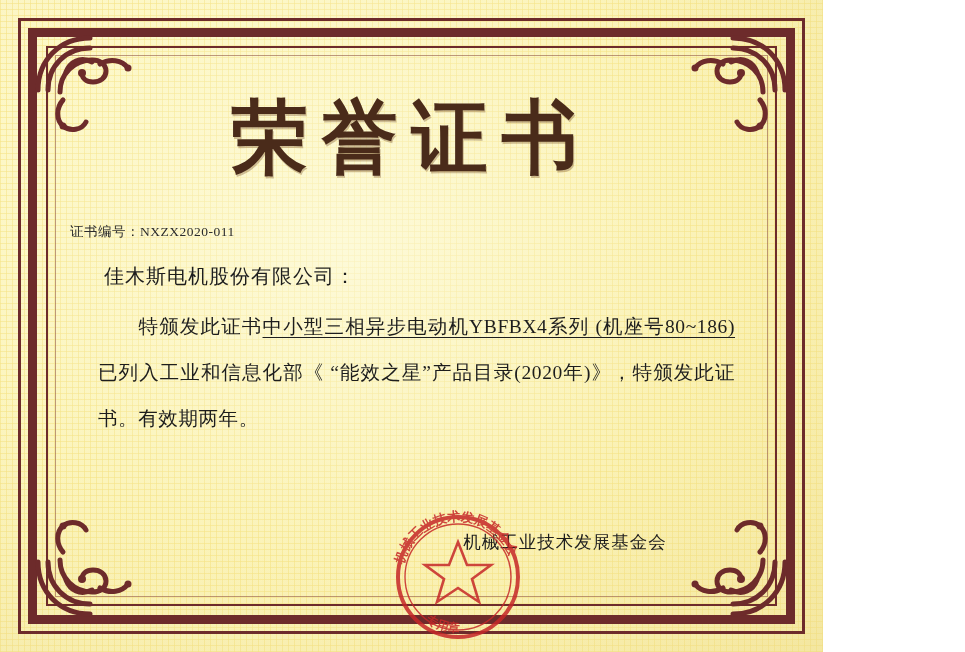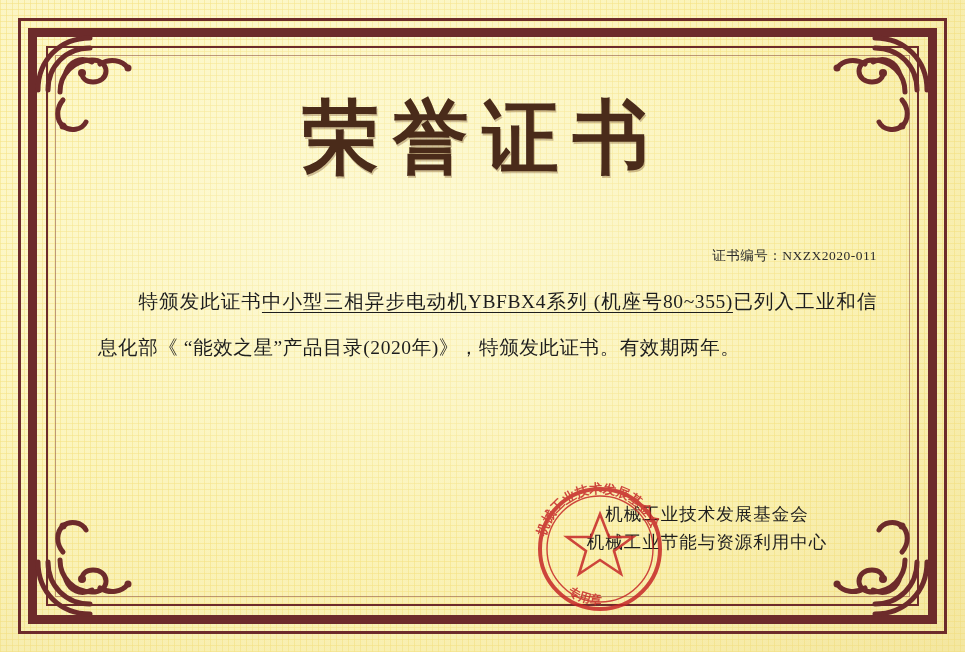--- a/index.html
+++ b/index.html
@@ -10,21 +10,21 @@
     width: 965px;
     height: 652px;
     overflow: hidden;
     background: #ffffff;
     font-family: "Liberation Serif", serif;
   }
 
   
   .cert-page {
     position: relative;
-    width: 965px;
+    width: 823px;
     height: 652px;
     box-sizing: border-box;
     background:
       repeating-linear-gradient(0deg, rgba(245,226,130,.55) 0px, rgba(245,226,130,.55) 1px, rgba(255,252,224,0) 1px, rgba(255,252,224,0) 6px),
       repeating-linear-gradient(90deg, rgba(245,226,130,.55) 0px, rgba(245,226,130,.55) 1px, rgba(255,252,224,0) 1px, rgba(255,252,224,0) 6px),
       linear-gradient(135deg, #fdf8c9 0%, #fbf4bb 40%, #f9efae 100%);
   }
   
   .paper-shade {
     position: absolute;
@@ -81,22 +81,21 @@
     font-family: "DejaVu Serif", "Liberation Serif", serif;
     font-size: 76px;
     font-weight: 700;
     letter-spacing: 14px;
     color: #4a2b1a;
     text-shadow: 1px 1px 0 rgba(120,80,40,.35);
     transform: scaleY(1.06);
   }
 
   .cert-no {
-    margin-top: 56px;
-    text-align: right;
+    margin-top: 32px;
     padding-right: 18px;
     font-size: 13.5px;
     color: #2b2b2b;
     letter-spacing: .5px;
     font-family: "Liberation Serif", serif;
   }
 
   .recipient {
     margin-top: 22px;
     padding-left: 34px;
@@ -231,23 +230,24 @@
   </div>
 
   <div class="content">
 
     <div class="cert-title">荣誉证书</div>
 
     <div class="cert-no">
       <span>证书编号：</span><span>NXZX2020-011</span>
     </div>
 
+    <div class="recipient">佳木斯电机股份有限公司：</div>
 
     <div class="body-text">
-      <span class="indent"></span><span>特颁发此证书</span><span class="ul">中小型三相异步电动机YBFBX4系列 (机座号80~355)</span><span>已列</span><span>入工业和信息化部《 “能效之星”产品目录(2020年)》，特颁发此证书。有效</span><span>期两年。</span>
+      <span class="indent"></span><span>特颁发此证书</span><span class="ul">中小型三相异步电动机YBFBX4系列 (机座号80~186)</span><span>已列</span><span>入工业和信息化部《 “能效之星”产品目录(2020年)》，特颁发此证书。有效</span><span>期两年。</span>
     </div>
 
     <div class="sign-block">
 
       <div class="seal">
         <svg viewBox="0 0 150 150" xmlns="http://www.w3.org/2000/svg">
           <defs>
             <path id="sealArc" d="M 75,75 m -56,0 a 56,56 0 1,1 112,0"></path>
             <path id="sealArcBottom" d="M 20,75 a 55,55 0 0,0 110,0"></path>
           </defs>
@@ -261,17 +261,16 @@
               <textPath href="#sealArc" startOffset="7%">机械工业技术发展基金会</textPath>
             </text>
             <text font-size="12">
               <textPath href="#sealArcBottom" startOffset="30%">专用章</textPath>
             </text>
           </g>
         </svg>
       </div>
 
       <div class="sign-line">机械工业技术发展基金会</div>
-      <div class="sign-line">机械工业节能与资源利用中心</div>
     </div>
 
   </div>
 </div>
 
 </body></html>

